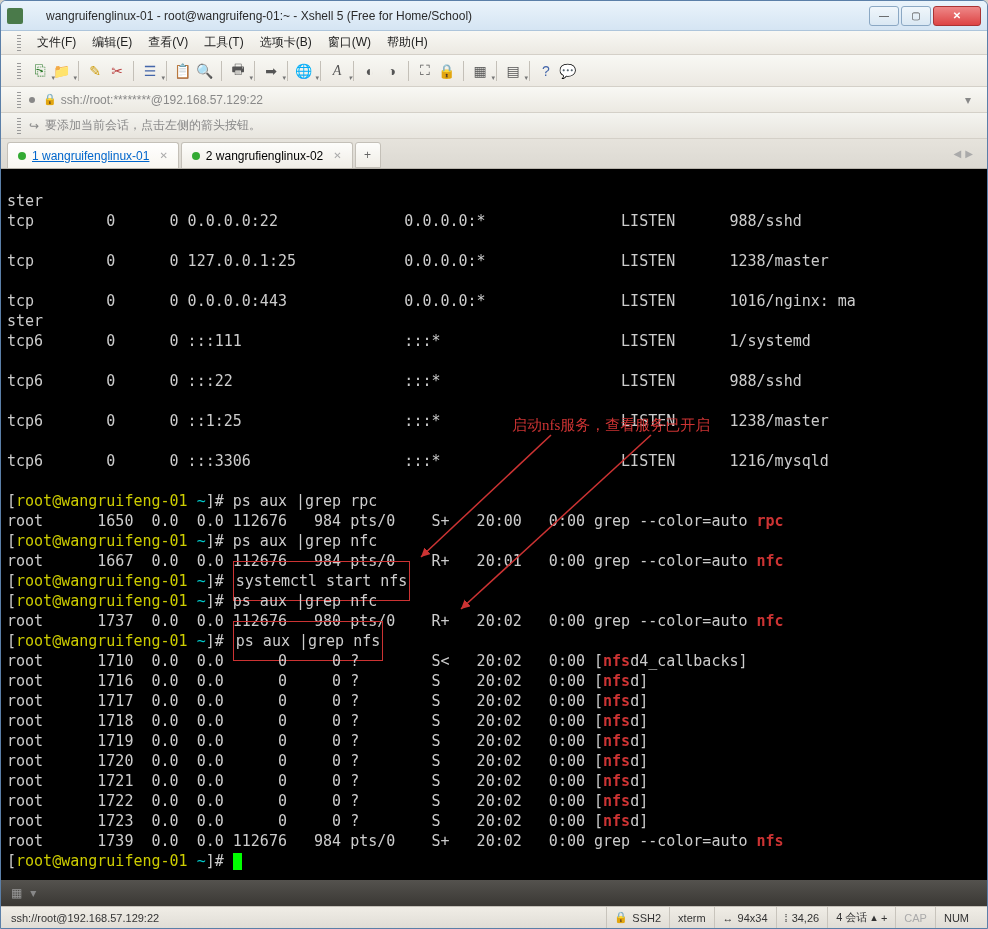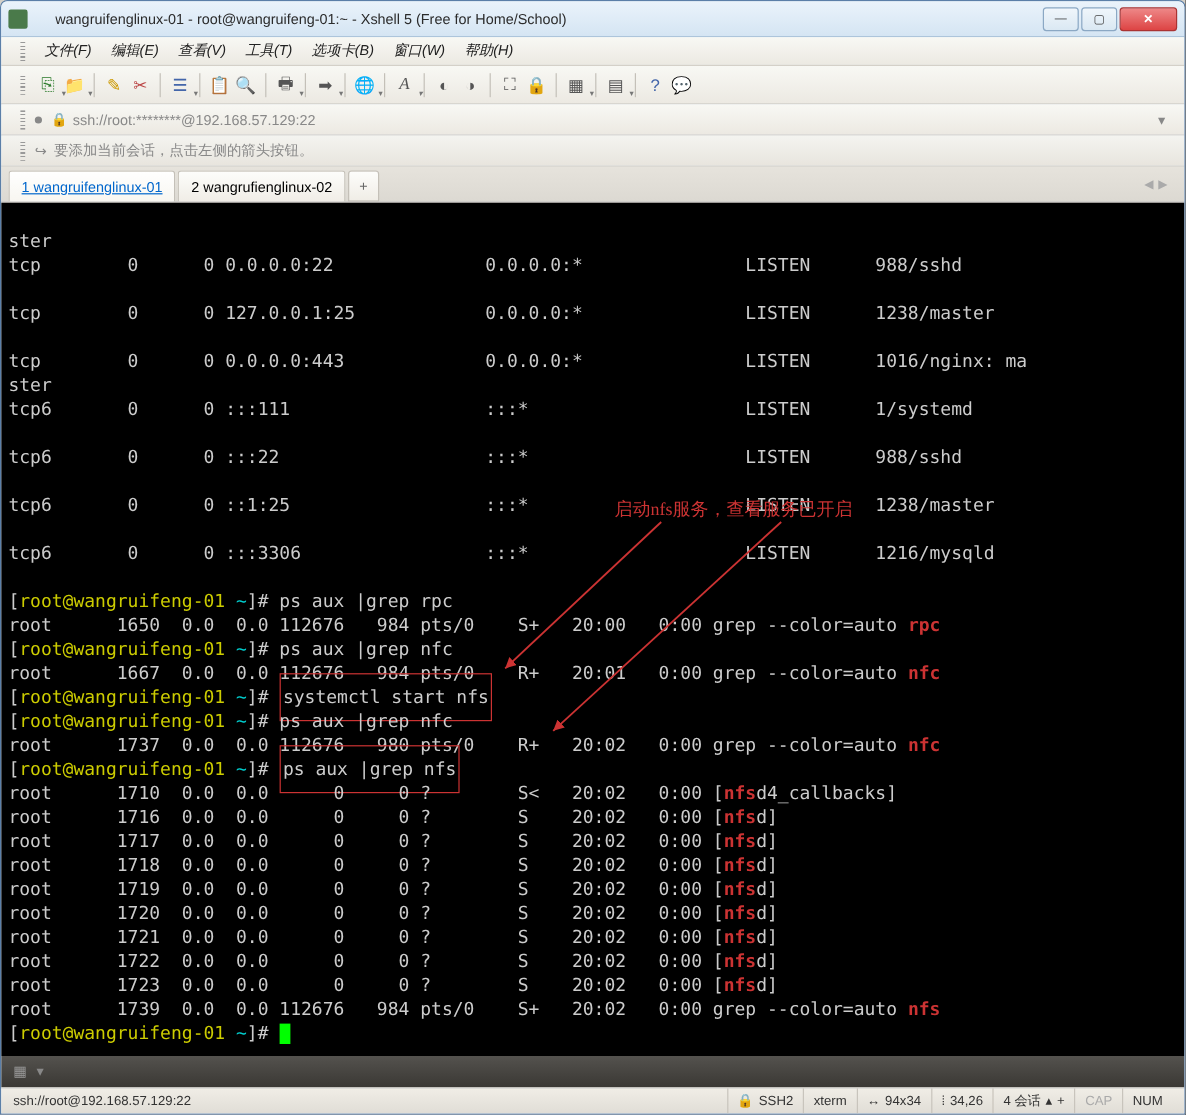--- a/index.html
+++ b/index.html
@@ -9,38 +9,38 @@
 
 .titlebar { height: 30px; background: linear-gradient(#eaf3fb, #d5e5f3); display: flex; align-items: center; padding: 0 6px; border-bottom: 1px solid #adc5db; }
 .titlebar-icon { width: 16px; height: 16px; background: #4a7a4a; border-radius: 2px; margin-right: 6px; flex-shrink: 0; }
 .titlebar-text { flex: 1; color: #2b2b2b; font-size: 12px; white-space: nowrap; overflow: hidden; margin-left: 17px; }
 .win-controls { display: flex; gap: 2px; }
 .win-btn { width: 30px; height: 20px; border: 1px solid #8ba8c4; background: linear-gradient(#f0f6fb, #dae8f3); border-radius: 3px; display: flex; align-items: center; justify-content: center; font-size: 10px; color: #444; }
 .win-btn.close { width: 48px; background: linear-gradient(#e88, #d44); border-color: #a33; color: #fff; font-weight: bold; }
 
 .menubar { height: 24px; background: linear-gradient(#f8f8f4, #ece9e2); display: flex; align-items: center; padding: 0 16px; border-bottom: 1px solid #d4d0c8; }
 .menu-grip { width: 4px; height: 16px; background: repeating-linear-gradient(#999 0 1px, transparent 1px 3px); margin-right: 8px; }
-.menu-item { padding: 2px 8px; color: #222; font-style: italic; }
+.menu-item { padding: 2px 8px; color: #222; }
 
 .toolbar { height: 32px; background: linear-gradient(#f8f8f4, #ece9e2); display: flex; align-items: center; padding: 0 16px; gap: 0; border-bottom: 1px solid #d4d0c8; }
 .tb-btn { width: 22px; height: 22px; display: flex; align-items: center; justify-content: center; color: #555; font-size: 14px; position: relative; }
 .tb-btn.dd::after { content: "▾"; font-size: 7px; position: absolute; right: -4px; bottom: 0; color: #777; }
 .tb-sep { width: 1px; height: 20px; background: #c4c0b8; margin: 0 5px; }
 
 .addressbar { height: 26px; background: linear-gradient(#f8f8f4, #ece9e2); display: flex; align-items: center; padding: 0 16px; border-bottom: 1px solid #d4d0c8; }
 .addr-bullet { width: 6px; height: 6px; background: #888; border-radius: 50%; margin-right: 8px; }
 .addr-lock { color: #999; margin-right: 4px; font-size: 11px; }
 .addr-text { color: #888; flex: 1; }
 .addr-dd { color: #888; }
 
 .hintbar { height: 26px; background: linear-gradient(#f4f4f0, #e8e5de); display: flex; align-items: center; padding: 0 16px; color: #888; border-bottom: 1px solid #d4d0c8; }
 .hint-icon { margin-right: 6px; color: #888; }
 
 .tabbar { height: 30px; background: linear-gradient(#e6e3dc, #dcd9d2); display: flex; align-items: flex-end; padding: 0 6px; border-bottom: 1px solid #b8b4ac; }
-.tab { height: 26px; padding: 0 10px; background: linear-gradient(#fdfdfb, #f0ede6); border: 1px solid #c4c0b8; border-bottom: none; border-radius: 3px 3px 0 0; display: flex; align-items: center; gap: 6px; margin-right: 2px; font-size: 12px; flex-direction: column; }
+.tab { height: 26px; padding: 0 10px; background: linear-gradient(#fdfdfb, #f0ede6); border: 1px solid #c4c0b8; border-bottom: none; border-radius: 3px 3px 0 0; display: flex; align-items: center; gap: 6px; margin-right: 2px; font-size: 12px; }
 .tab.active { background: linear-gradient(#fff, #f8f6f0); color: #0066cc; }
 .tab-dot { width: 8px; height: 8px; border-radius: 50%; }
 .tab-dot.green { background: #3a3; }
 .tab.active .tab-text { text-decoration: underline; }
 .tab-close { color: #aaa; font-size: 10px; margin-left: 4px; }
 .tab-add { width: 26px; height: 26px; background: linear-gradient(#fdfdfb, #f0ede6); border: 1px solid #c4c0b8; border-radius: 3px 3px 0 0; display: flex; align-items: center; justify-content: center; color: #666; }
 .tab-spacer { flex: 1; }
 .tab-nav { display: flex; gap: 4px; padding: 0 8px; color: #aaa; font-size: 10px; align-self: center; }
 
 .terminal { flex: 1; background: #000; color: #ccc; font-family: Consolas, monospace; font-size: 15px; line-height: 20px; padding: 2px 6px; white-space: pre; position: relative; overflow: hidden; }

